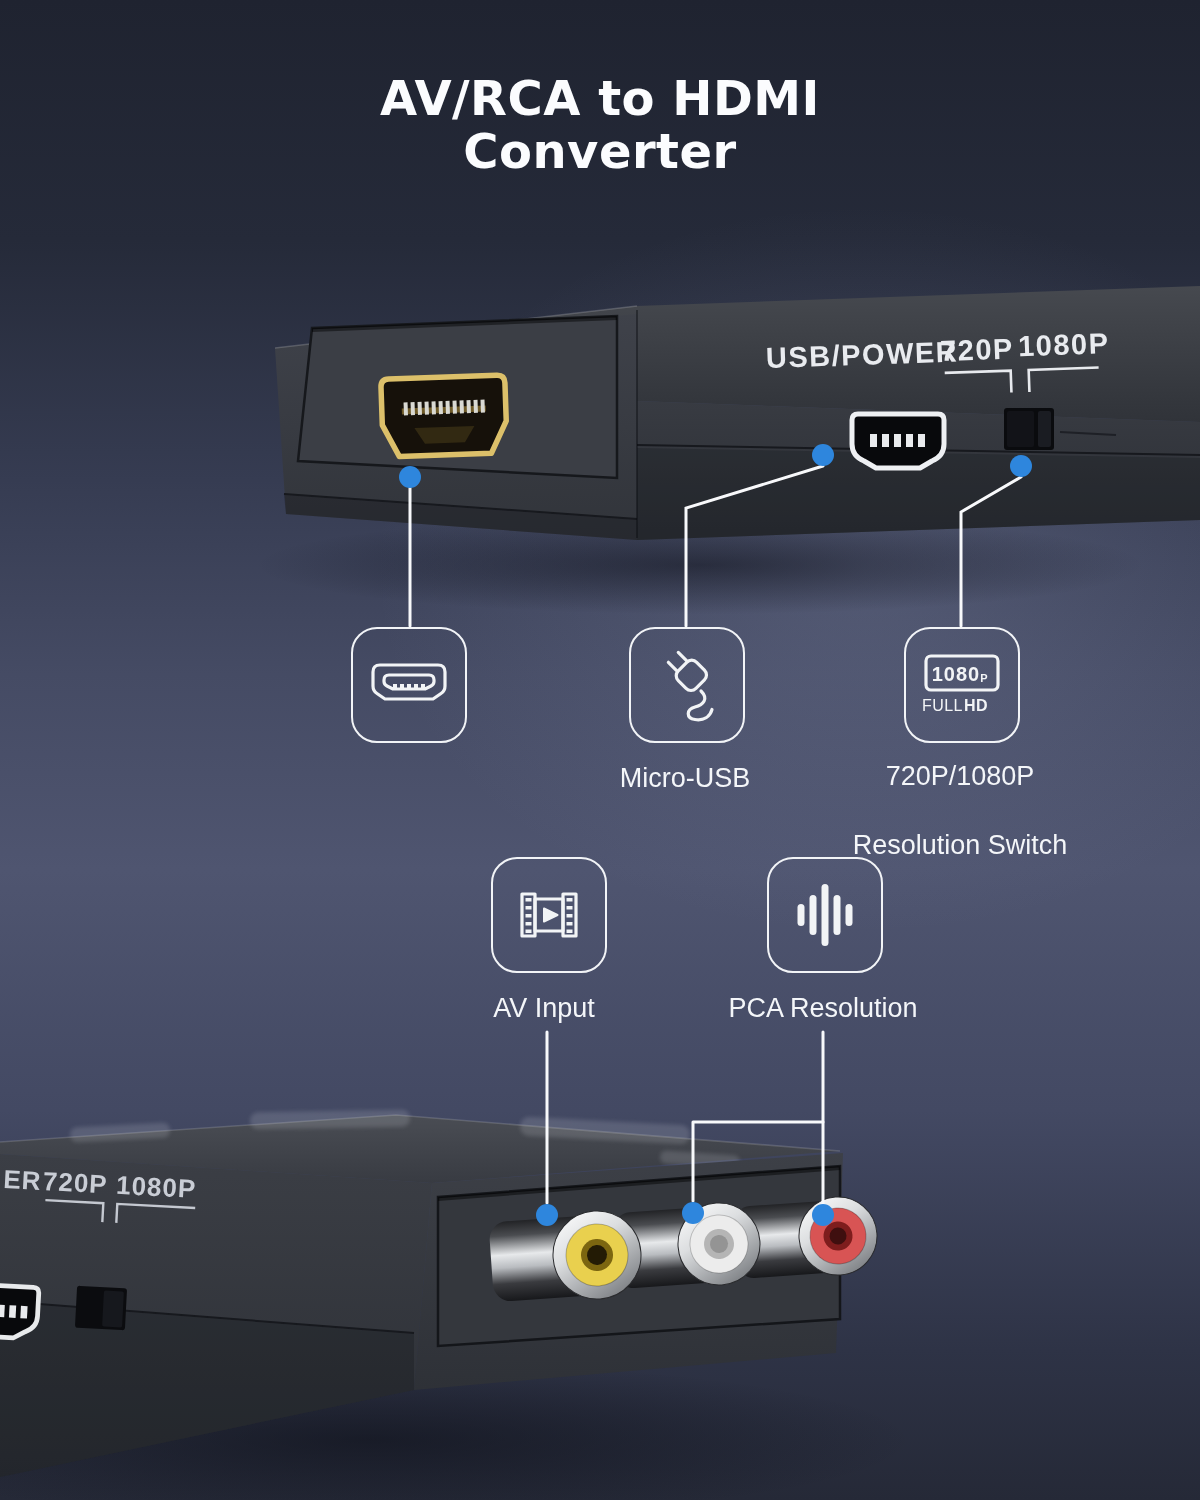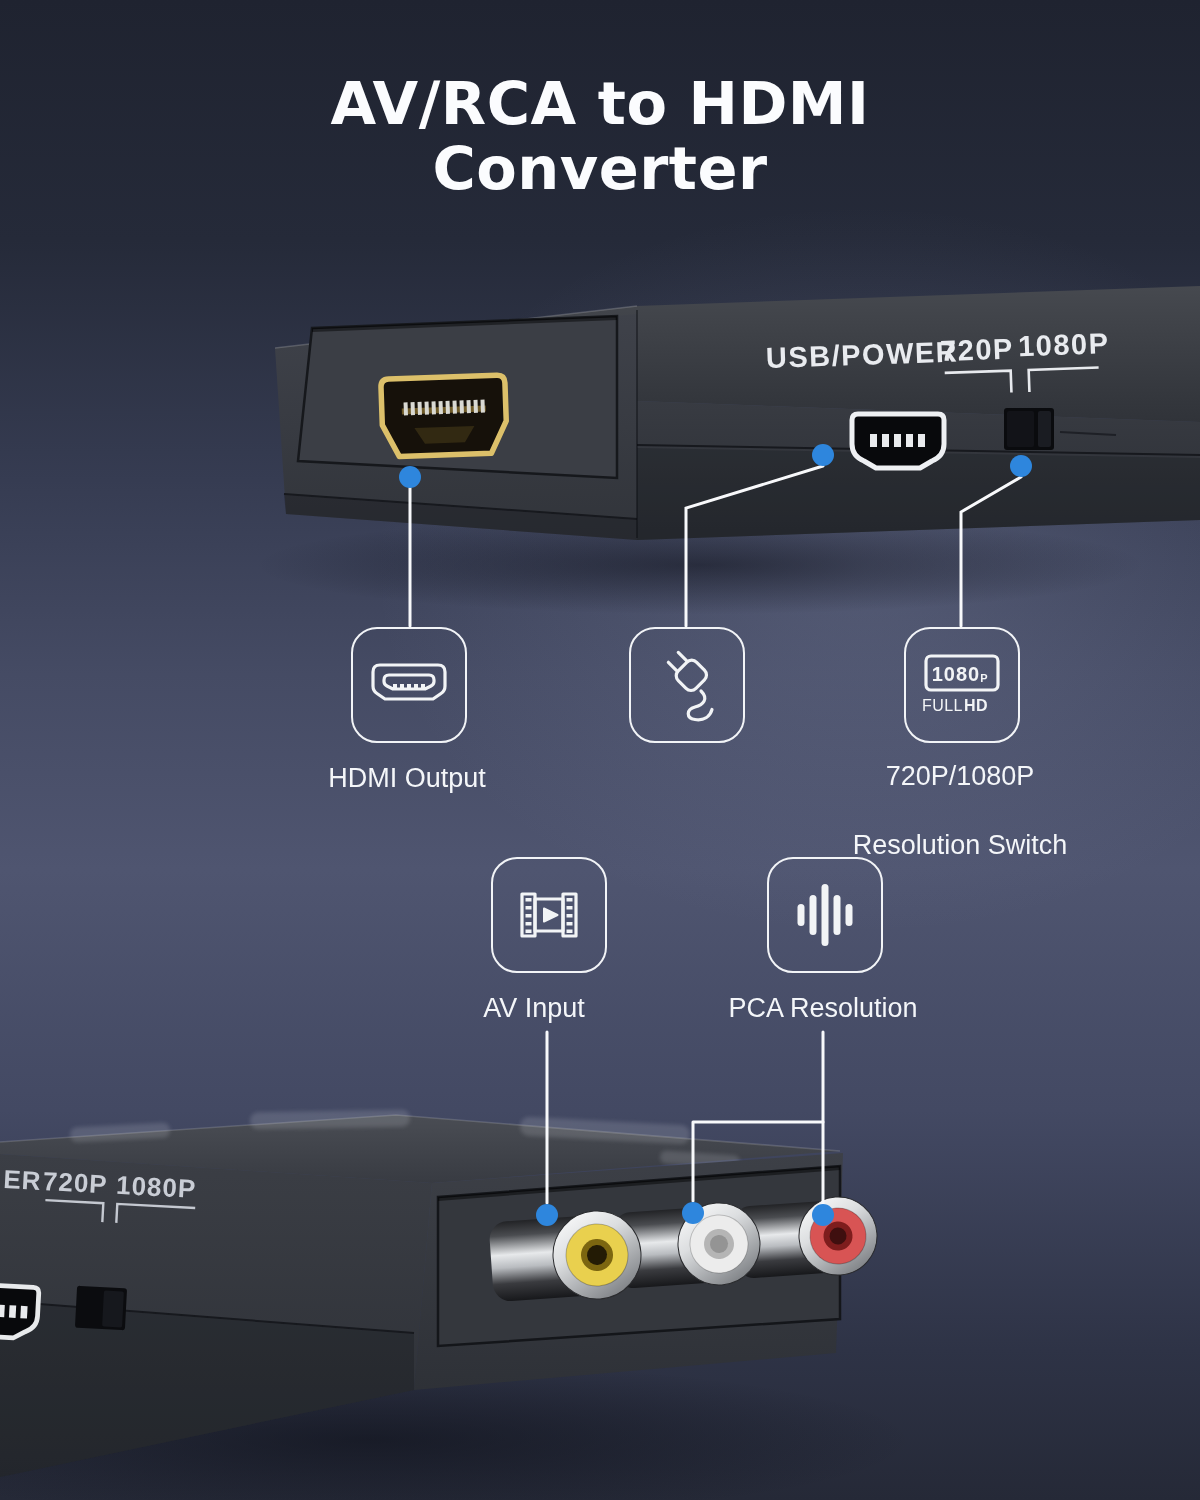--- a/index.html
+++ b/index.html
@@ -6,21 +6,21 @@
   #canvas{
     position:relative;width:1200px;height:1500px;overflow:hidden;
     font-family:"Liberation Sans",sans-serif;
     background:
       radial-gradient(700px 520px at 72% 38%, rgba(150,158,192,0.22), rgba(150,158,192,0) 70%),
       linear-gradient(180deg,#1f2330 0%,#252a39 16%,#363c52 32%,#454b64 45%,#4f5570 58%,#434963 74%,#2e3346 90%,#252937 100%);
   }
   .title{
     position:absolute;left:0;right:0;top:72px;text-align:center;
     font-family:"DejaVu Sans","Liberation Sans",sans-serif;
-    font-weight:bold;font-size:59px;line-height:1.1;color:#fbfcfe;letter-spacing:0.5px;
+    font-weight:bold;font-size:48px;line-height:1.1;color:#fbfcfe;letter-spacing:0.5px;
   }
   .shadow{position:absolute;pointer-events:none;}
   .device{position:absolute;}
   .icon-box{
     position:absolute;width:112px;height:112px;border:2.5px solid #f2f4f7;border-radius:26px;
     display:flex;align-items:flex-end;justify-content:center;
   }
   .feat-label{
     position:absolute;width:340px;text-align:center;color:#f4f6f9;font-size:27px;line-height:33px;
   }
@@ -283,24 +283,24 @@
       <g class="glyph-fill">
         <rect x="28.5" y="45" width="7" height="22" rx="3.5"></rect>
         <rect x="40.5" y="36" width="7" height="40" rx="3.5"></rect>
         <rect x="52.5" y="25" width="7" height="62" rx="3.5"></rect>
         <rect x="64.5" y="36" width="7" height="40" rx="3.5"></rect>
         <rect x="76.5" y="45" width="7" height="22" rx="3.5"></rect>
       </g>
     </svg>
   </div>
 
-  <div class="feat-label" style="left:237px;top:762px;">HDMI Output</div>
+  <div class="feat-label" style="left:515px;top:762px;">Micro-USB</div>
   <div class="feat-label" style="left:790px;top:760px;">720P/1080P</div>
   <div class="feat-label" style="left:790px;top:829px;">Resolution Switch</div>
-  <div class="feat-label" style="left:364px;top:992px;">AV Input</div>
+  <div class="feat-label" style="left:374px;top:992px;">AV Input</div>
   <div class="feat-label" style="left:653px;top:992px;">PCA Resolution</div>
 
   <svg class="overlay" width="1200" height="1500" viewBox="0 0 1200 1500">
     <path class="callout-line" d="M410 488 L410 626"></path>
     <path class="callout-line" d="M823 466 L686 508 L686 626"></path>
     <path class="callout-line" d="M1021 477 L961 512 L961 626"></path>
     <path class="callout-line" d="M547 1032 L547 1203"></path>
     <path class="callout-line" d="M823 1032 L823 1203"></path>
     <path class="callout-line" d="M693 1122 L823 1122 M693 1122 L693 1201"></path>
 

